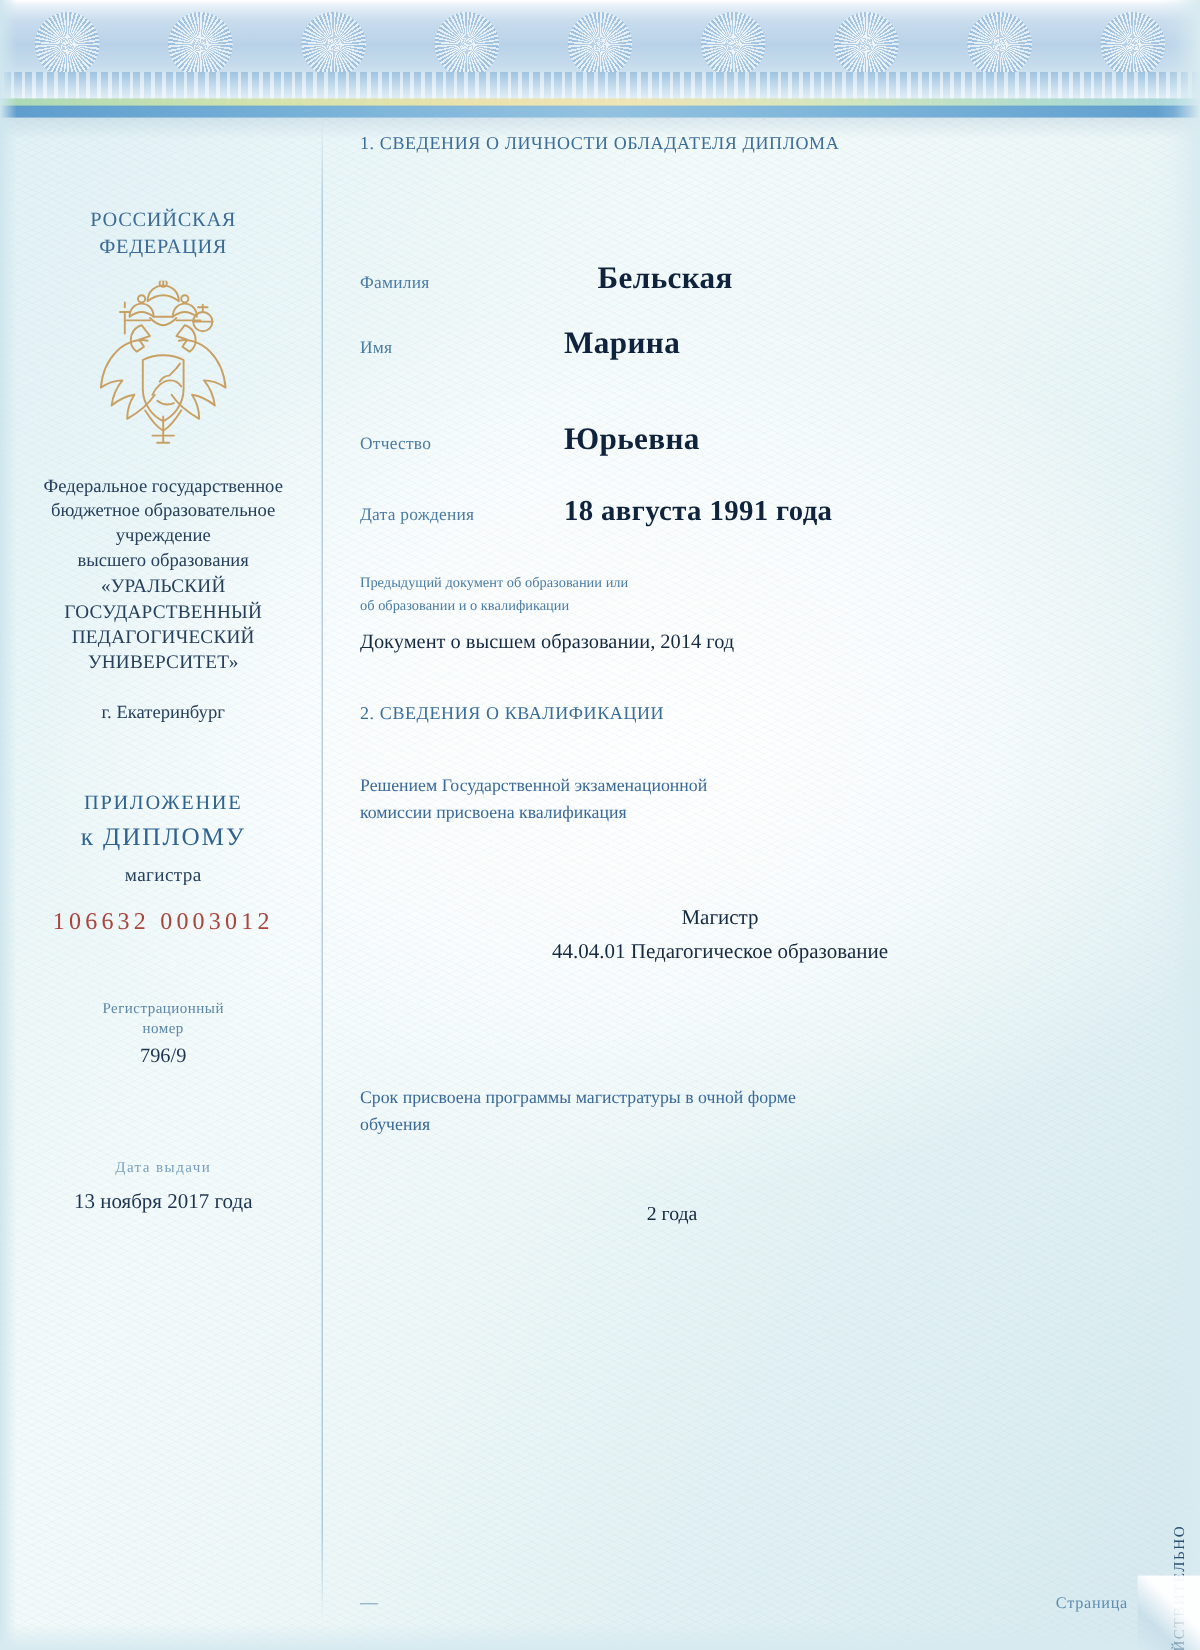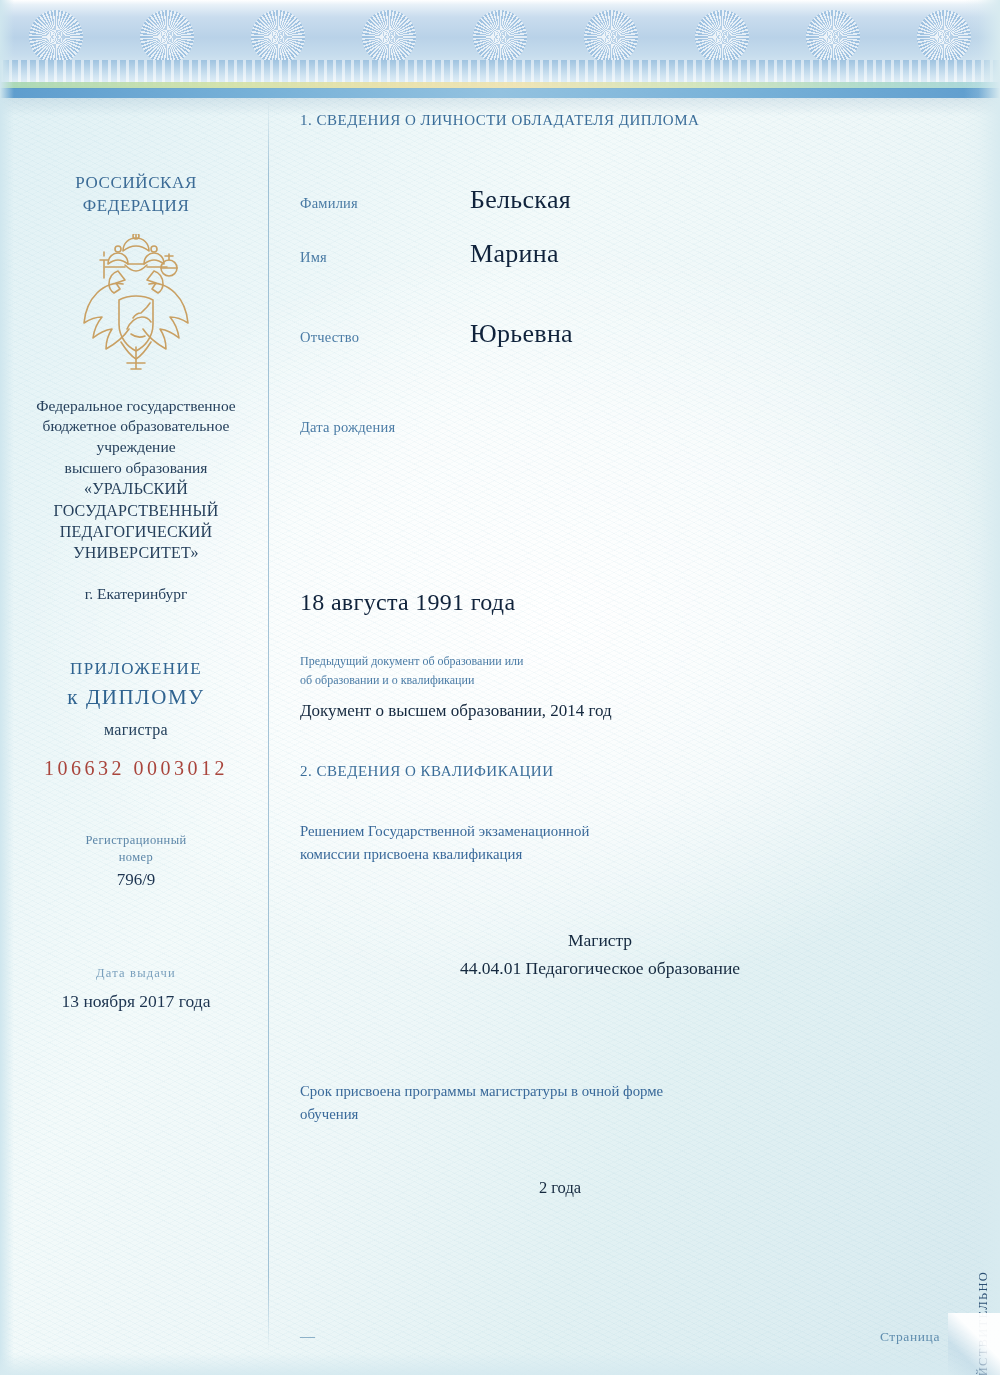--- a/index.html
+++ b/index.html
@@ -198,30 +198,30 @@
   }
   .field .lbl {
     width: 170px;
     flex: 0 0 170px;
     font-size: 14.5px;
     color: #4a7ba5;
     letter-spacing: .2px;
   }
   .field .val {
     font-size: 26px;
-    font-weight: normal;
+    font-weight: bold;
     color: #10233c;
     letter-spacing: .3px;
     text-align: center;
   }
   .field.dob .val { font-size: 24px; }
-  .field.fam { margin-top: 56px; }
+  .field.fam { margin-top: 88px; gap: 28px; }
   .field.nm  { margin-top: 24px; }
   .field.pat { margin-top: 50px; }
-  .field.dob { margin-top: 70px; flex-direction: column; }
+  .field.dob { margin-top: 32px; }
 
   .prev-label {
     margin-top: 36px;
     font-size: 12px;
     line-height: 1.55;
     color: #4a7ba5;
   }
   .prev-value {
     margin-top: 12px;
     font-size: 17px;

